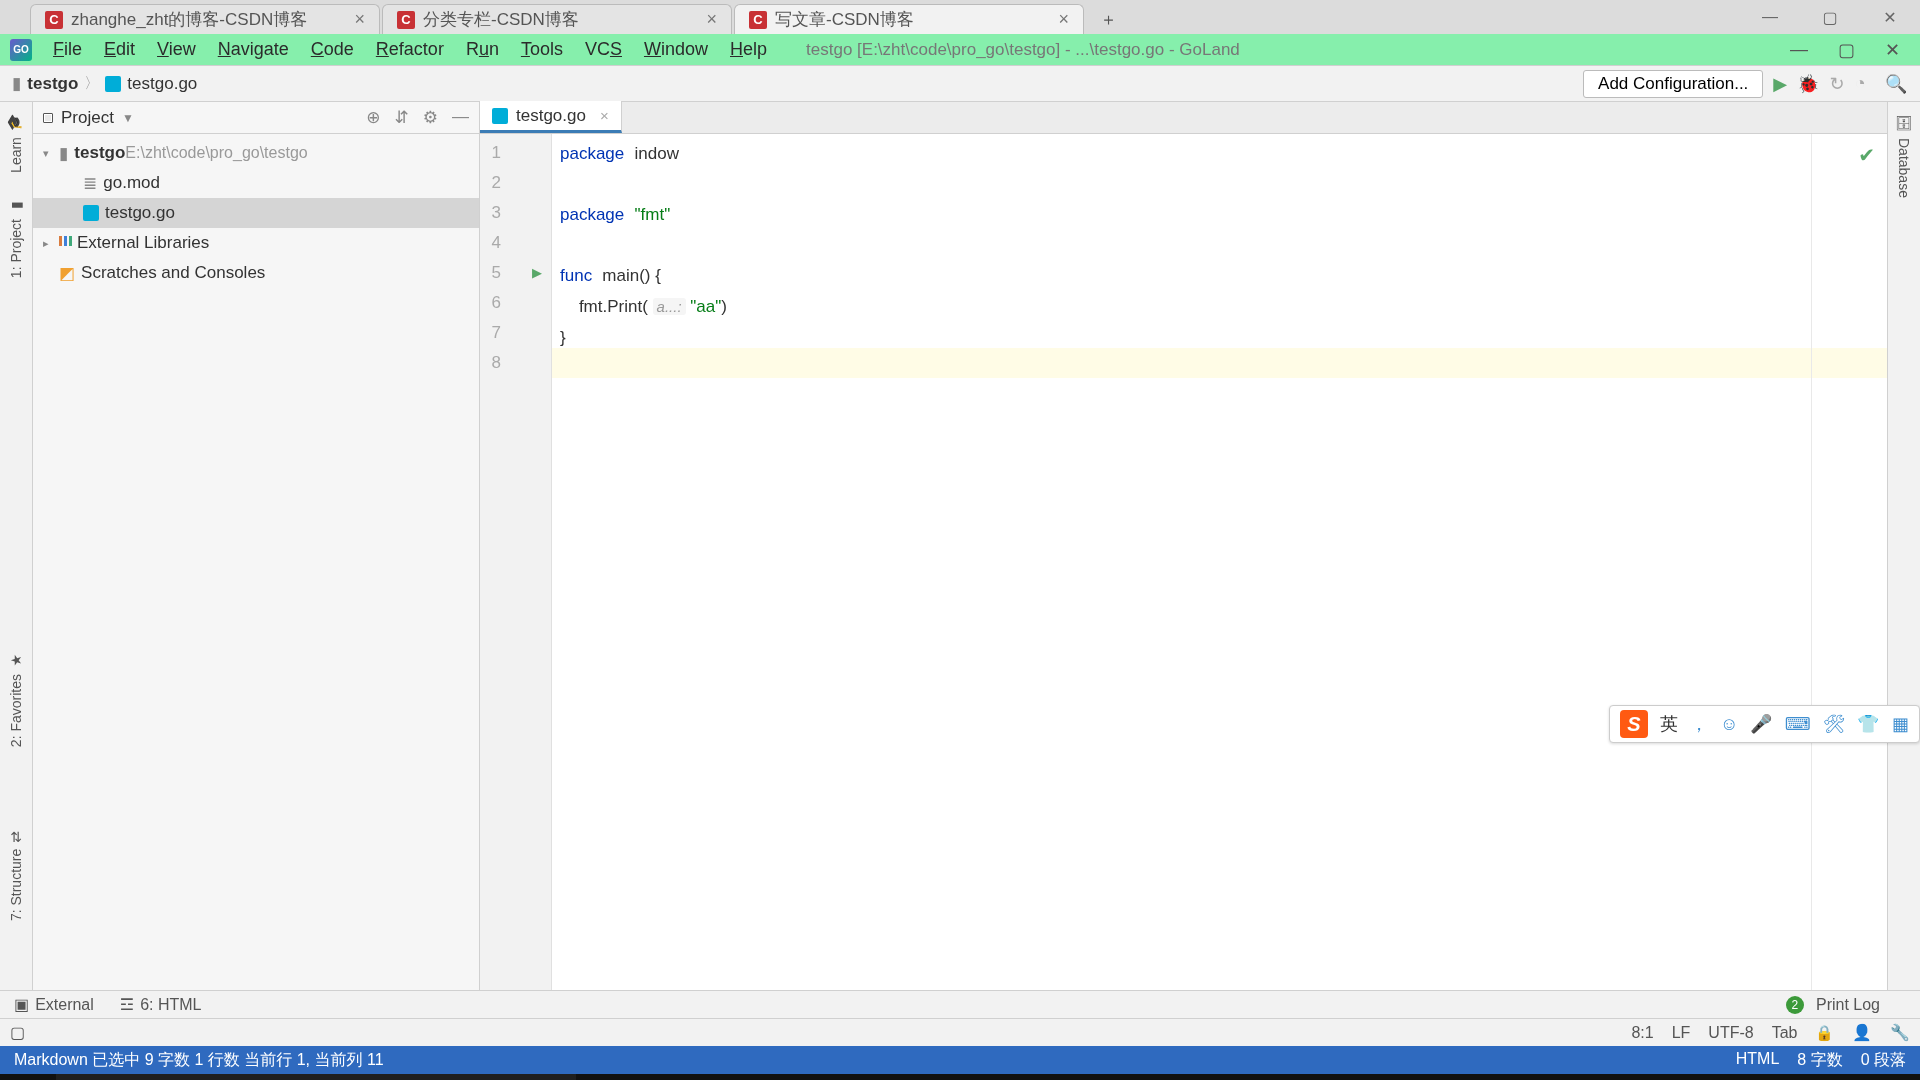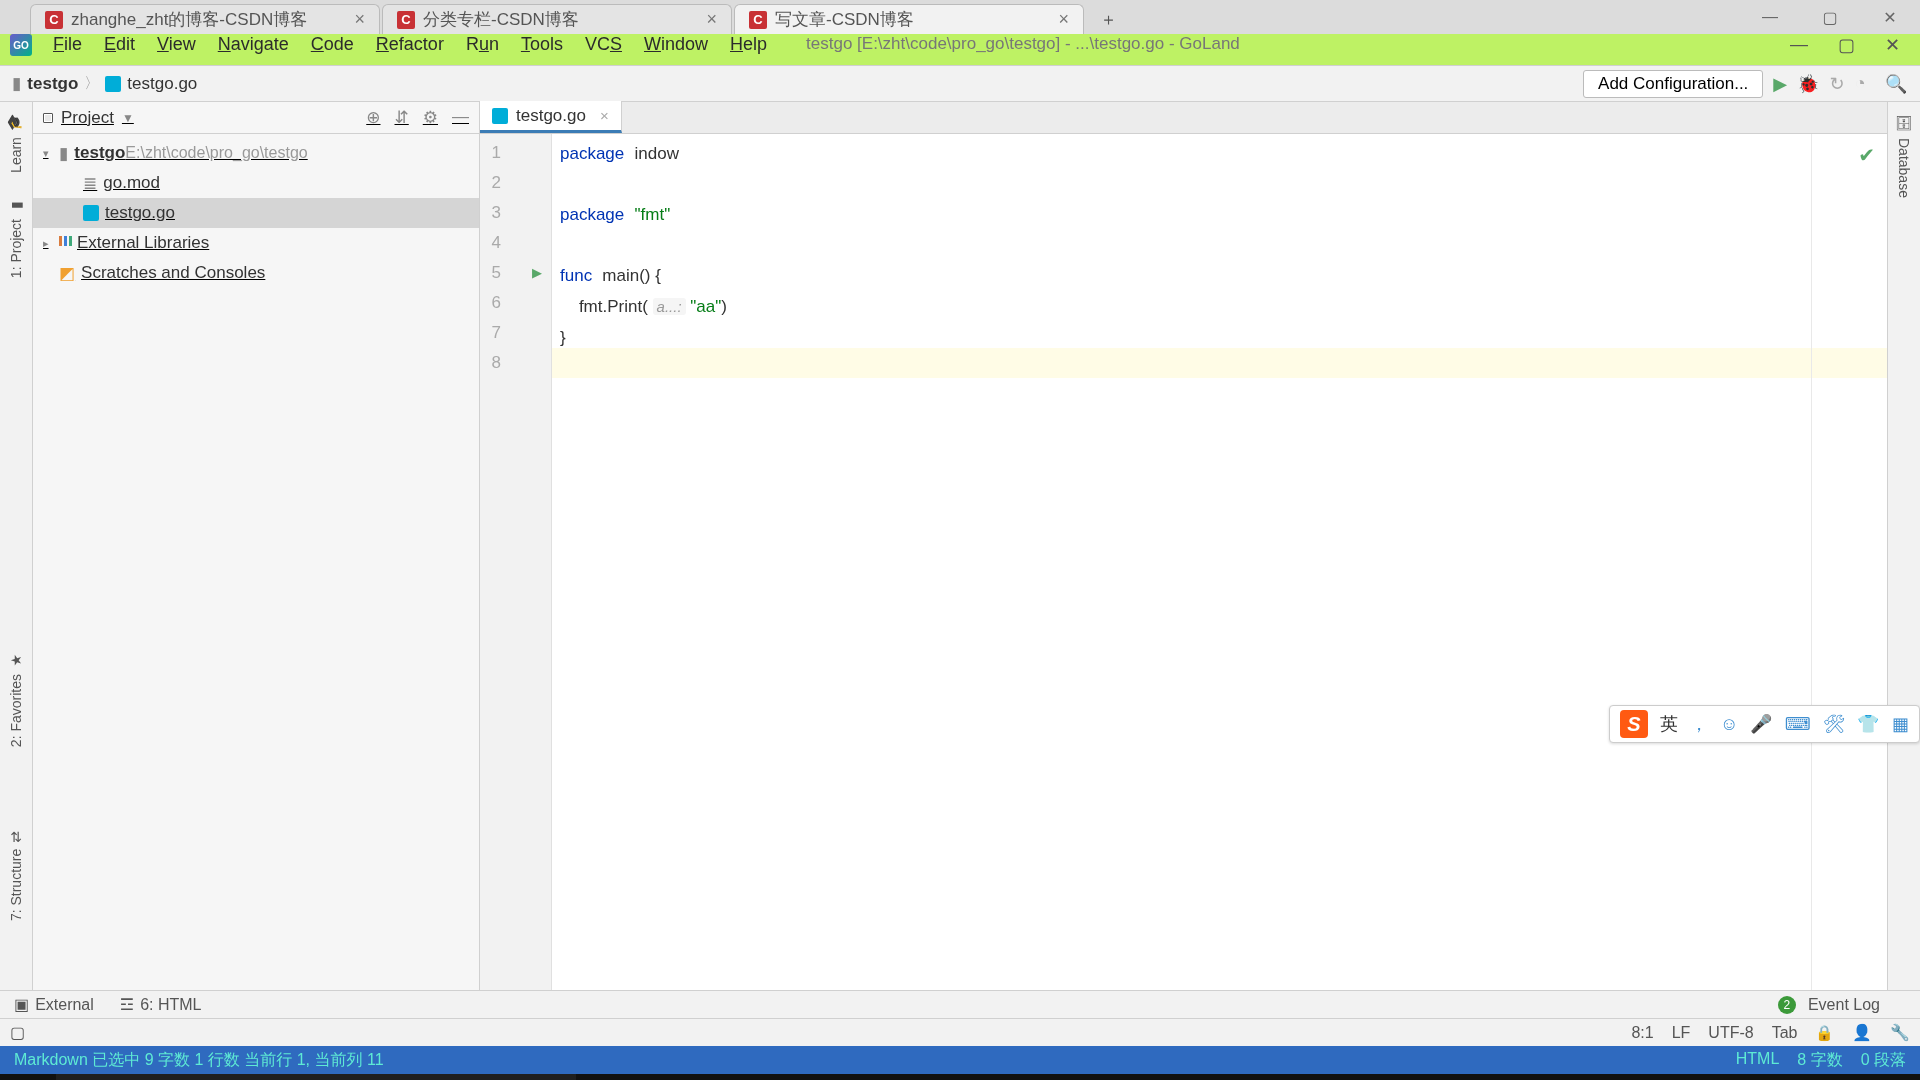--- a/index.html
+++ b/index.html
@@ -9,21 +9,21 @@
 .browser-tabs { height: 34px; background: #dcdcdc; display: flex; align-items: flex-end; padding-left: 30px; }
 .browser-tab { height: 30px; background: #f2f2f2; border-top-left-radius: 6px; border-top-right-radius: 6px; padding: 0 14px; display: flex; align-items: center; gap: 8px; font-size: 17px; color: #555; margin-right: 2px; border: 1px solid #bbb; border-bottom: none; min-width: 350px; }
 .browser-tab.inactive { background: #e4e4e4; }
 .browser-tab .c-icon { width: 18px; height: 18px; background: #c83135; color: #fff; display: flex; align-items: center; justify-content: center; font-size: 13px; font-weight: bold; border-radius: 2px; }
 .browser-tab .close { margin-left: auto; color: #777; font-size: 18px; cursor: pointer; }
 .browser-tab.add { min-width: 40px; background: transparent; border: none; justify-content: center; color: #555; }
 .browser-controls { margin-left: auto; display: flex; }
 .browser-controls div { width: 60px; height: 34px; display: flex; align-items: center; justify-content: center; color: #666; font-size: 16px; }
 
 
-.ide-menubar { height: 32px; background: #bef264; border-bottom: 1px solid #d0d0d0; display: flex; align-items: flex-start; padding: 0 10px; font-size: 18px; color: #2b2b2b; }
+.ide-menubar { height: 32px; background: #86efac; border-bottom: 1px solid #d0d0d0; display: flex; align-items: center; padding: 0 10px; font-size: 18px; color: #2b2b2b; }
 .ide-logo { width: 22px; height: 22px; background: linear-gradient(135deg,#6a5acd,#00b386); border-radius: 3px; margin-right: 10px; display: flex; align-items: center; justify-content: center; color: #fff; font-size: 10px; font-weight: bold; }
 .ide-menubar .m { padding: 0 11px; cursor: pointer; }
 .ide-menubar .m u { text-decoration: underline; }
 .ide-title { margin-left: 28px; color: #777; font-size: 17px; }
 .ide-winctl { margin-left: auto; display: flex; gap: 30px; padding-right: 10px; color: #555; }
 
 
 .navbar { height: 36px; background: #f2f2f2; border-bottom: 1px solid #d0d0d0; display: flex; align-items: center; padding: 0 12px; font-size: 17px; color: #333; }
 .navbar .crumb { display: flex; align-items: center; gap: 6px; }
 .navbar .folder-icon { color: #888; }
@@ -37,21 +37,21 @@
 
 
 .main { display: flex; height: 888px; }
 .left-gutter { width: 33px; background: #f2f2f2; border-right: 1px solid #d0d0d0; display: flex; flex-direction: column; align-items: center; }
 .left-gutter .tab-btn { writing-mode: vertical-rl; transform: rotate(180deg); font-size: 14px; color: #555; padding: 12px 3px; cursor: pointer; display: flex; align-items: center; gap: 6px; }
 .left-gutter .icn { transform: rotate(90deg); font-size: 14px; }
 .right-gutter { width: 33px; background: #f2f2f2; border-left: 1px solid #d0d0d0; display: flex; flex-direction: column; align-items: center; }
 .right-gutter .tab-btn { writing-mode: vertical-rl; font-size: 14px; color: #555; padding: 12px 3px; cursor: pointer; display: flex; align-items: center; gap: 6px; }
 
 
-.project-panel { width: 447px; background: #f6f6f6; border-right: 1px solid #d0d0d0; display: flex; flex-direction: column; text-decoration: underline; }
+.project-panel { width: 447px; background: #f6f6f6; border-right: 1px solid #d0d0d0; display: flex; flex-direction: column; }
 .project-header { height: 32px; display: flex; align-items: center; padding: 0 10px; font-size: 17px; color: #333; border-bottom: 1px solid #d0d0d0; }
 .project-header .square { width: 10px; height: 10px; border: 1px solid #555; margin-right: 8px; background: #e8e8e8; border-radius: 1px; box-shadow: inset 0 0 0 1px #fff; }
 .project-header .drop { margin-left: 8px; color: #888; font-size: 12px; }
 .project-header .actions { margin-left: auto; display: flex; gap: 14px; color: #888; font-size: 17px; }
 .tree { padding: 4px 0; font-size: 17px; color: #333; }
 .tree-row { display: flex; align-items: center; height: 30px; padding-left: 10px; cursor: pointer; }
 .tree-row .arrow { width: 16px; color: #888; font-size: 11px; }
 .tree-row .folder { color: #888; margin-right: 6px; }
 .tree-row .libs { display: inline-block; width: 18px; }
 .tree-row b { font-weight: 600; }
@@ -85,21 +85,21 @@
 .bottom-tools .spacer { flex: 1; }
 .event-log .badge { width: 18px; height: 18px; background: #3c9a3a; color: #fff; border-radius: 50%; font-size: 12px; display: inline-flex; align-items: center; justify-content: center; margin-right: 6px; }
 
 
 .ide-status { height: 28px; background: #f2f2f2; border-top: 1px solid #d0d0d0; display: flex; align-items: center; padding: 0 10px; font-size: 16px; color: #555; }
 .ide-status .msg { margin-left: 8px; }
 .ide-status .right { margin-left: auto; display: flex; gap: 18px; align-items: center; }
 .ide-status .lock { font-size: 15px; }
 
 
-.app-status { height: 28px; background: #2f6abf; color: #5eead4; display: flex; align-items: center; padding: 0 14px; font-size: 16px; }
+.app-status { height: 28px; background: #2f6abf; color: #ffffff; display: flex; align-items: center; padding: 0 14px; font-size: 16px; }
 .app-status .right { margin-left: auto; display: flex; gap: 18px; }
 
 
 .ime-bar { position: absolute; top: 705px; right: 0; background: #fff; border: 1px solid #ccc; border-radius: 4px; display: flex; align-items: center; gap: 12px; padding: 4px 10px; font-size: 18px; color: #3e8ed0; box-shadow: 0 1px 3px rgba(0,0,0,0.15); }
 .ime-bar .sogou { width: 28px; height: 28px; background: #ff5a12; color: #fff; display: flex; align-items: center; justify-content: center; font-weight: bold; border-radius: 4px; font-size: 20px; font-style: italic; }
 .ime-bar .lang { color: #333; }
 
 
 .taskbar { height: 56px; background: #111; display: flex; align-items: center; color: #fff; }
 .taskbar .start { width: 56px; height: 56px; display: flex; align-items: center; justify-content: center; font-size: 22px; }
@@ -291,21 +291,21 @@
       <span>▣</span>
       <span>External</span>
     </div>
   <div class="bt">
       <span>☲</span>
       <span>6: HTML</span>
     </div>
   <div class="spacer"></div>
   <div class="bt event-log">
       <span class="badge">2</span>
-      <span>Event Log</span>
+      <span>Print Log</span>
     </div>
 </div>
 
 <div class="ide-status">
   <span>▢</span>
   <div class="right">
     <span>8:1</span>
     <span>LF</span>
     <span>UTF-8</span>
     <span>Tab</span>

